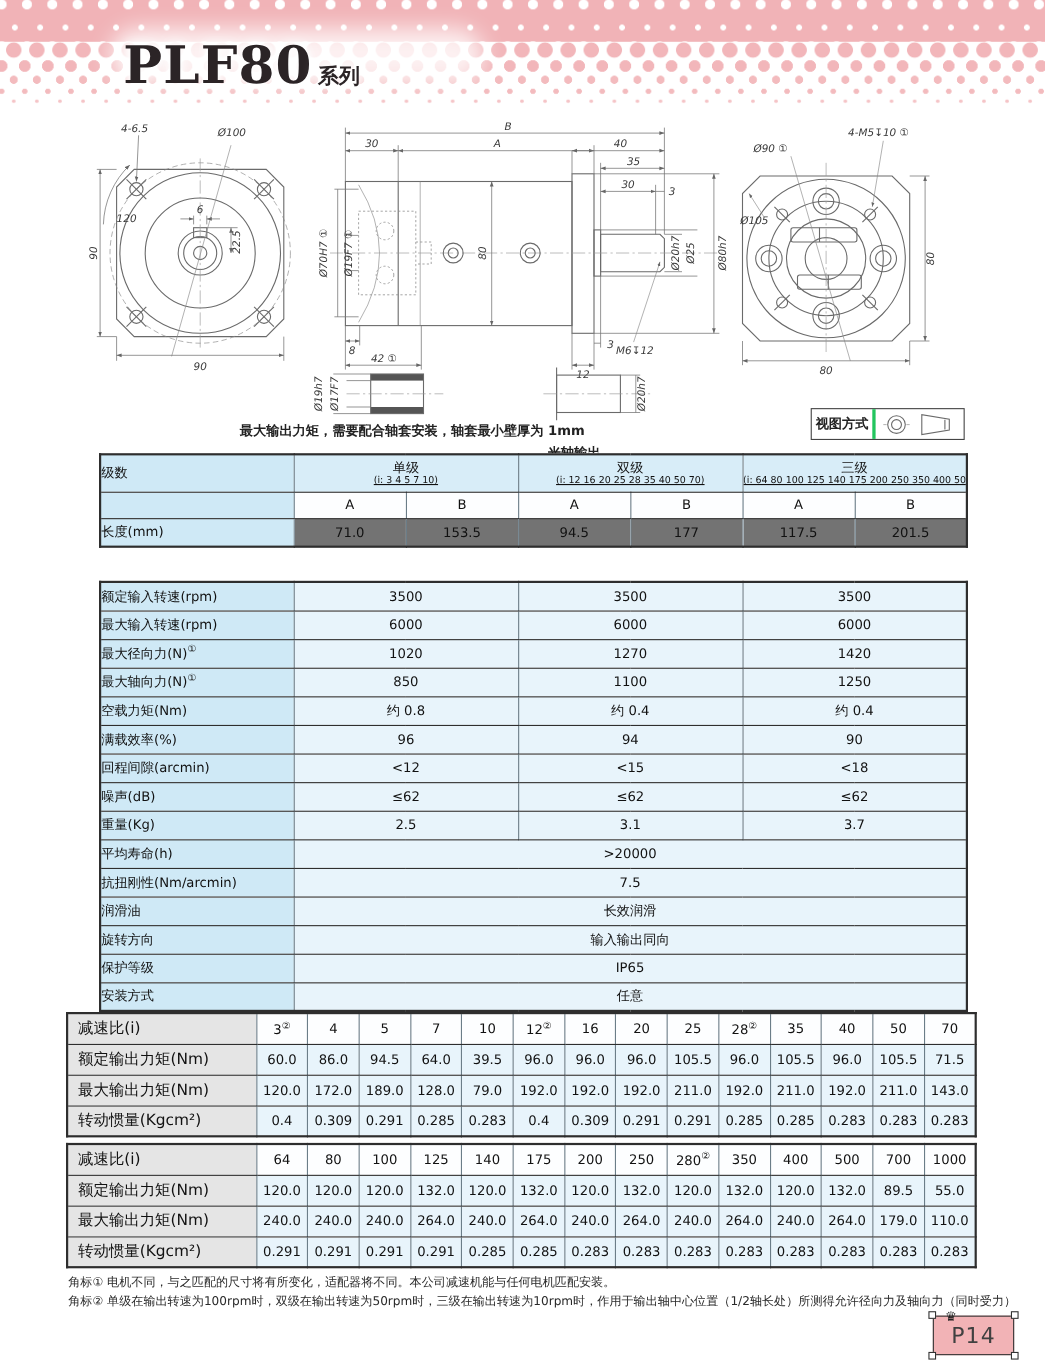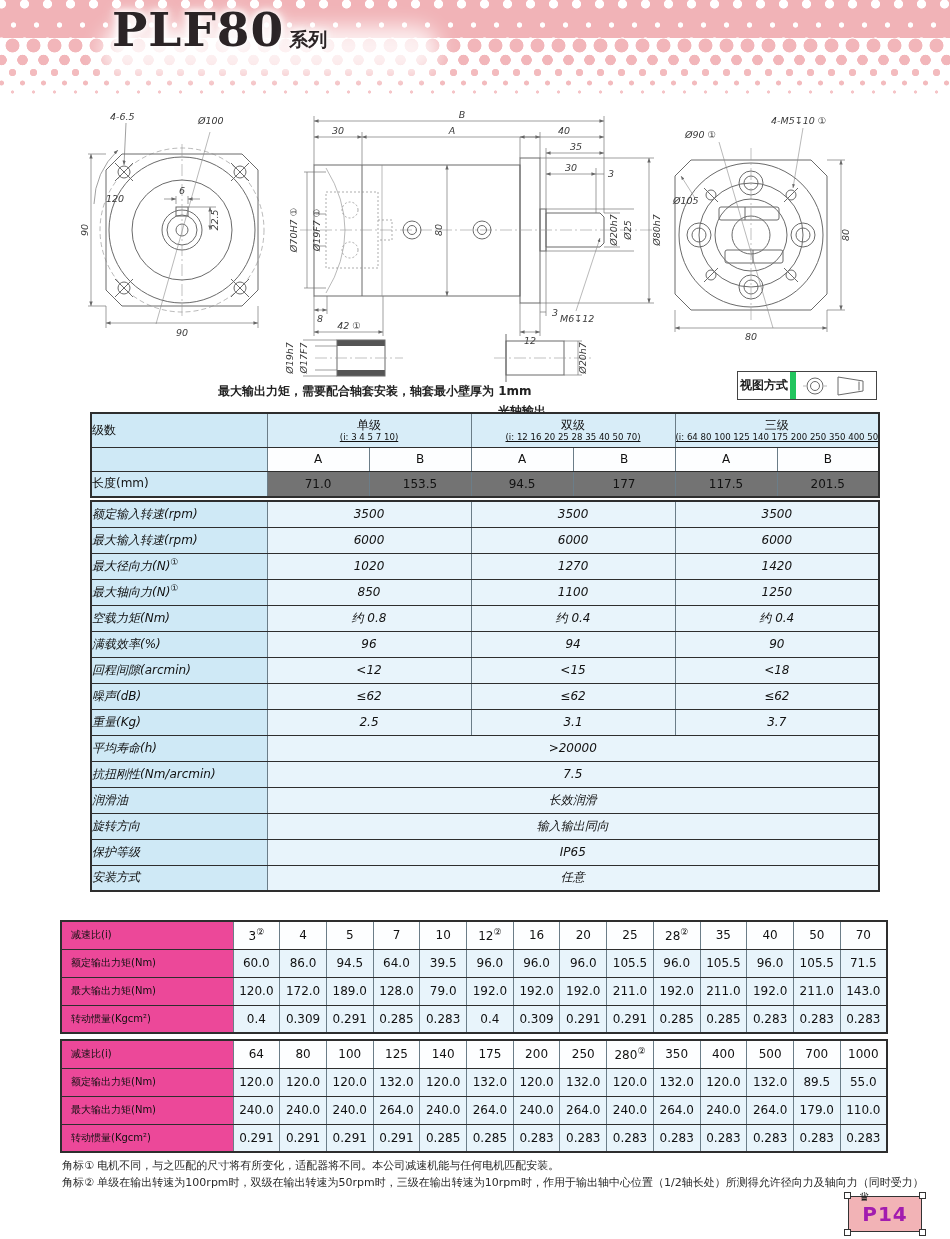--- a/index.html
+++ b/index.html
@@ -13,64 +13,64 @@
         background-image:
           radial-gradient(circle,#ffffff 2.3px, rgba(255,255,255,0) 3px),
           radial-gradient(circle,#ffffff 4.2px, rgba(255,255,255,0) 4.9px);
         background-size:23px 38px,23px 38px; background-position:2px 6px,13px 23px; }
   .b2 { height:15px; background-image:radial-gradient(circle,#f2b6ba 6.6px, rgba(242,182,186,0) 7.3px); background-size:21px 15px; background-position:2px 50%; }
   .b3 { height:14px; background-image:radial-gradient(circle,#f2b6ba 5px, rgba(242,182,186,0) 5.6px); background-size:21px 14px; background-position:12px 50%; }
   .b4 { height:11px; background-image:radial-gradient(circle,#f3bbbe 3.4px, rgba(242,182,186,0) 4px); background-size:21px 11px; background-position:2px 50%; }
   .b5 { height:10px; background-image:radial-gradient(circle,#f3bbbe 2.2px, rgba(242,182,186,0) 2.8px); background-size:21px 10px; background-position:12px 50%; }
   .b6 { height:8px;  background-image:radial-gradient(circle,#f5c4c7 1.3px, rgba(242,182,186,0) 1.9px); background-size:21px 8px; background-position:2px 50%; }
   #halo { position:absolute; left:100px; top:26px; width:340px; height:50px; background:rgba(255,255,255,0.8); border-radius:28px; filter:blur(10px); }
-  #title { position:absolute; left:112px; top:2px; white-space:nowrap;
+  #title { position:absolute; left:112px; top:32px; white-space:nowrap;
            text-shadow:0 0 6px #fff,0 0 10px #fff,0 0 16px #fff; }
   #title .big { font-family:"DejaVu Serif","Liberation Serif",serif; font-weight:bold; font-size:47px; letter-spacing:1px; color:#2b2426; }
   #title .small { font-size:19px; font-weight:bold; color:#2b2426; margin-left:5px; }
 
   
   svg { position:absolute; overflow:visible; }
   .ln { fill:none; stroke:#6a6a6a; stroke-width:1; }
   .thin { fill:none; stroke:#8a8a8a; stroke-width:0.6; }
   .dash { stroke-dasharray:5 3; }
   .dot  { stroke-dasharray:2 2; stroke-width:0.7; }
   .cl { fill:none; stroke:#999; stroke-width:0.6; stroke-dasharray:12 3 2 3; }
   .dim { fill:none; stroke:#777; stroke-width:0.7; }
   .fillb { fill:#555; stroke:none; }
   text.d { font-size:9.5px; font-style:italic; fill:#3a3a3a; }
   .cap { position:absolute; font-size:12px; color:#222; font-weight:bold; }
   #viewmode { position:absolute; left:737px; top:371px; width:140px; height:29px; border:1px solid #444; display:flex; align-items:stretch; background:#fff; }
-  #viewmode .vlab { width:58px; border-right:6px solid #22c55e; font-size:12px; font-weight:bold; display:flex; align-items:center; justify-content:center; }
+  #viewmode .vlab { width:58px; border-right:3px solid #22c55e; font-size:12px; font-weight:bold; display:flex; align-items:center; justify-content:center; }
   #viewmode .vsym { flex:1; display:flex; align-items:center; justify-content:space-evenly; }
 
   
   table { border-collapse:collapse; table-layout:fixed; position:absolute; background:#fff; }
   td { border-top:1.2px solid #2e2e2e; border-bottom:1.2px solid #2e2e2e; border-left:1px solid #6b7d88; border-right:1px solid #6b7d88; font-size:12px; text-align:center; color:#111; overflow:hidden; }
   #spec-top, #spec-main { left:90px; width:788px; border:2px solid #2e2e2e; }
   #spec-top { top:412px; }
-  #spec-main { top:500px;font-style:italic; }
+  #spec-main { top:528px; }
   #spec-top td.sl, #spec-main td.sl { text-align:left; background:#cfe9f6; }
   .sh { background:#d8edf8; height:34px; }
   .stg { font-size:12px; line-height:13px; }
   .rts { font-size:8.6px; line-height:10px; white-space:nowrap;text-decoration:underline; }
   .sab { background:#fdfeff; height:24px; }
   .svw { background:#737373; height:26px; }
   .sv  { background:#e8f4fb; height:26px; }
   .sup { font-size:9px; vertical-align:super; }
   #rt1, #rt2 { left:60px; width:828px; border:2px solid #2e2e2e; }
   #rt1 { top:920px; } #rt2 { top:1039px; }
-  td.rl { text-align:left; padding-left:9px; background:#ec4899; font-size:10px; height:28px; }
+  td.rl { text-align:left; padding-left:9px; background:#e5e5e5; font-size:14px; height:28px; }
   td.rh { background:#fdfeff; height:27px; }
   td.rv { background:#e8f4fb; height:28px; }
 
   
   .fn { position:absolute; left:62px; width:840px; font-size:11px; color:#2a2a2a; white-space:nowrap; }
   #badge { position:absolute; left:848px; top:1196px; width:74px; height:36px; background:#f2b3b6; border:1.6px solid #333; display:flex; align-items:center; justify-content:center; }
-  #badge .ptxt { font-size:20px; font-weight:bold; color:#a21caf; letter-spacing:1px; }
+  #badge .ptxt { font-size:20px; font-weight:normal; color:#404040; letter-spacing:1px; }
   #badge .crown { position:absolute; left:10px; top:-7px; font-size:12px; color:#222; }
   .cmark { position:absolute; width:7px; height:7px; border:1.4px solid #333; background:#fff; }
 </style>
 </head>
 <body>
 
 <div id="page">
 
   <div id="hdr">
     <div class="b b1"></div>

